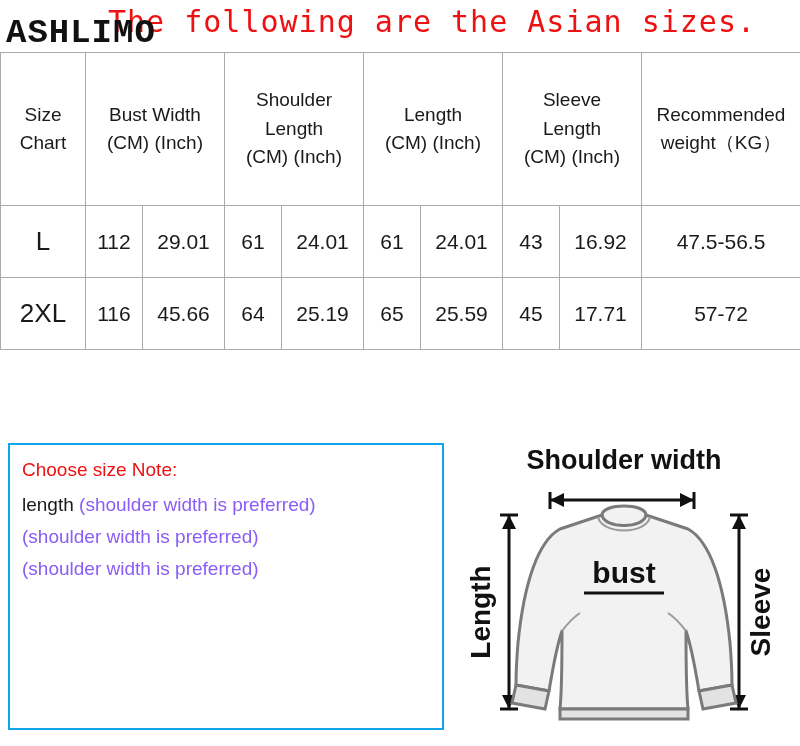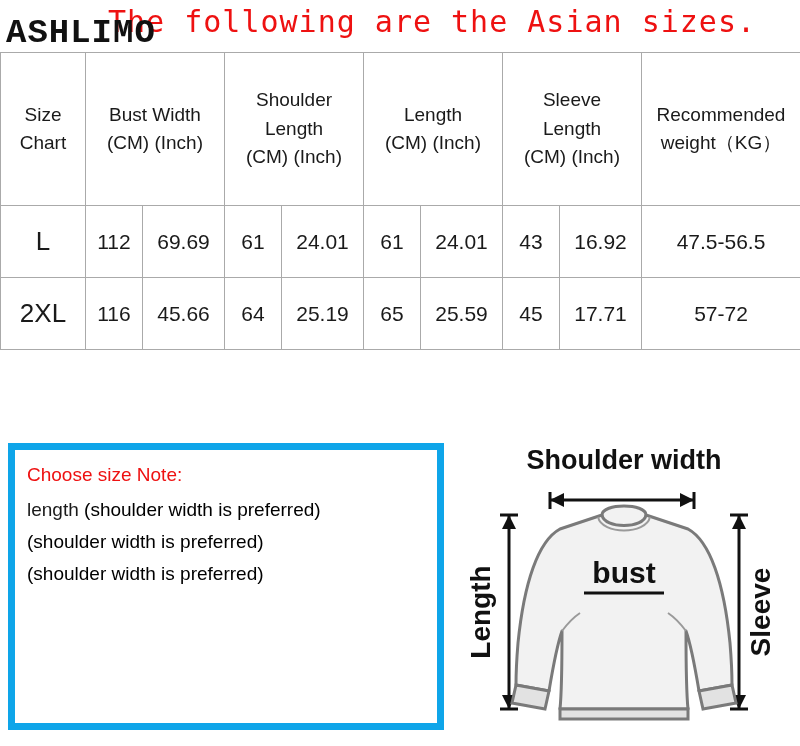--- a/index.html
+++ b/index.html
@@ -100,36 +100,36 @@
   .col-slin   { width: 82px; }
   .col-weight { width: 159px; }
 
   
   .note-box {
     position: absolute;
     left: 8px;
     top: 443px;
     width: 436px;
     height: 287px;
-    border: 7px solid #0ea5e9;
+    border: 2px solid #0ea5e9;
     box-sizing: border-box;
     padding: 14px 12px 0 12px;
   }
   .note-title {
     color: #ee1111;
     font-size: 19px;
     margin-bottom: 8px;
   }
   .note-line {
     font-size: 19px;
     line-height: 32px;
     color: #1a1a1a;
   }
   .note-red {
-    color: #000000;
+    color: #8b5cf6;
   }
 
   
   .diagram {
     position: absolute;
     left: 452px;
     top: 437px;
     width: 344px;
     height: 300px;
   }
@@ -202,21 +202,21 @@
           <span>Recommended</span>
           <span>weight（KG）</span>
         </span>
       </td>
     </tr>
   </thead>
   <tbody>
     <tr>
       <td class="sizecell">L</td>
       <td>112</td>
-      <td>69.69</td>
+      <td>29.01</td>
       <td>61</td>
       <td>24.01</td>
       <td>61</td>
       <td>24.01</td>
       <td>43</td>
       <td>16.92</td>
       <td>47.5-56.5</td>
     </tr>
     <tr>
       <td class="sizecell">2XL</td>

